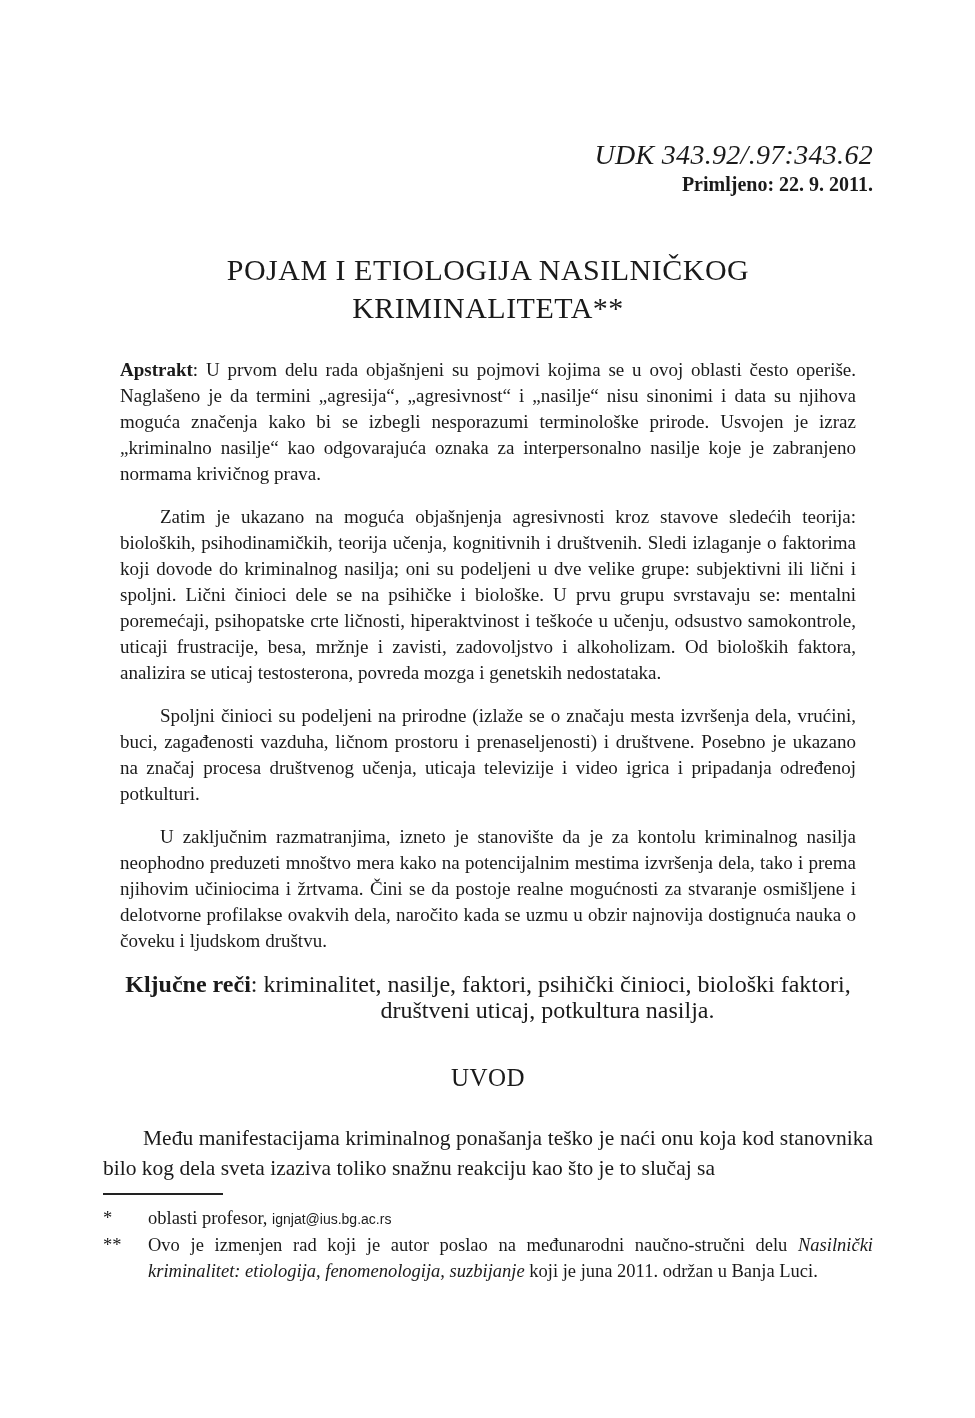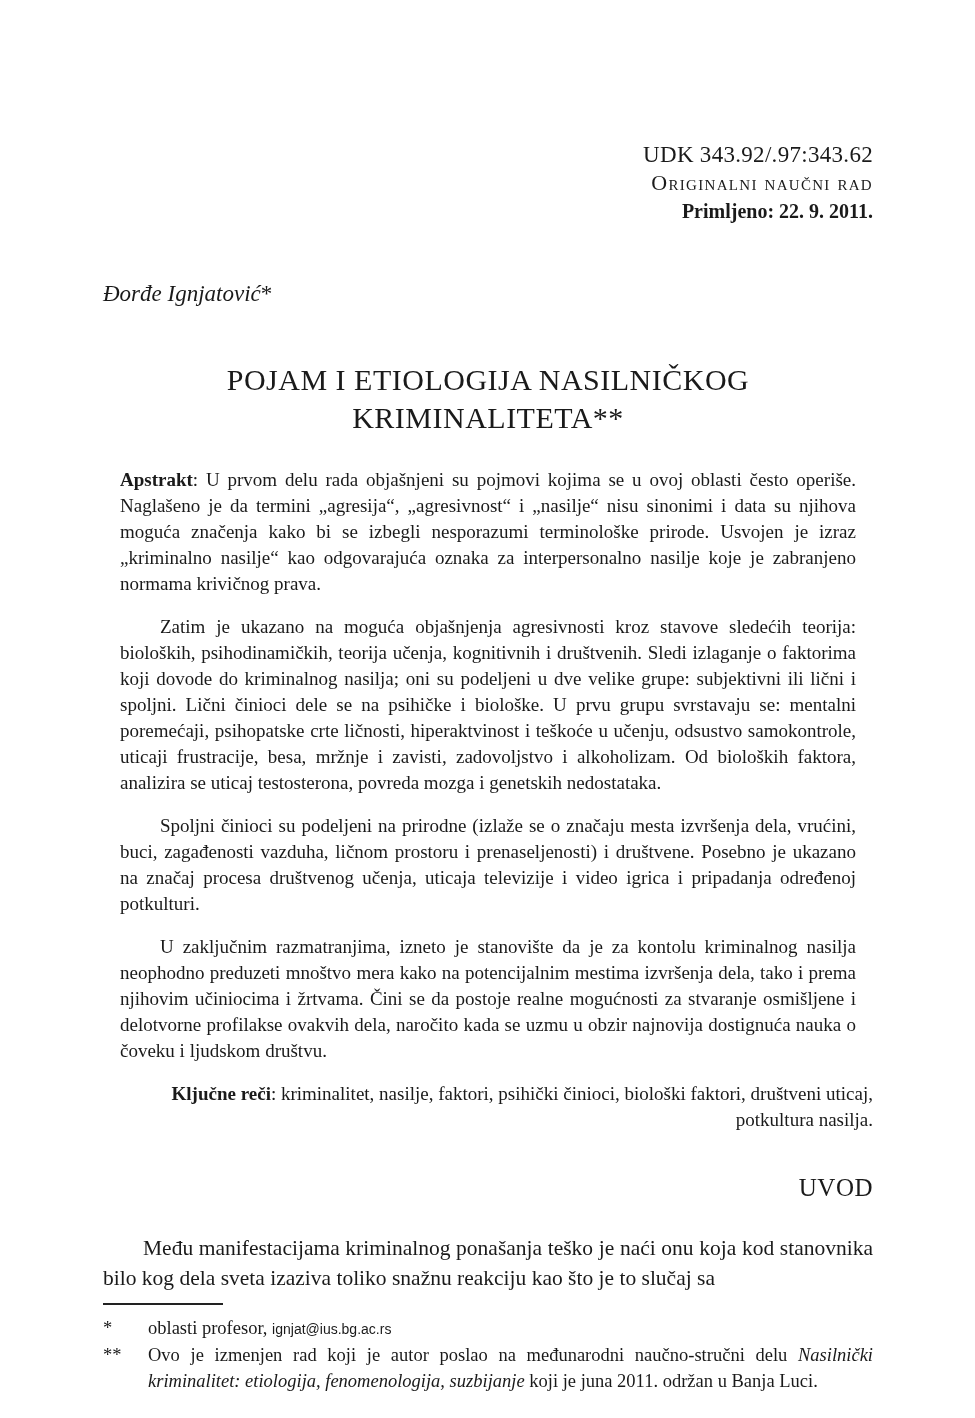--- a/index.html
+++ b/index.html
@@ -17,23 +17,24 @@
     font-family: "Liberation Serif", "DejaVu Serif", serif;
     box-sizing: border-box;
     padding: 0 102px 0 103px;
     overflow: hidden;
   }
   .article-header {
     padding-top: 140px;
     text-align: right;
   }
   .udk {
-    font-size: 23px;
+    font-size: 28px;
     line-height: 29px;
     letter-spacing: 0.3px;
+    font-style: italic;
   }
   .article-type {
     font-variant: small-caps;
     font-size: 22px;
     line-height: 27px;
     letter-spacing: 1.3px;
   }
   .received {
     font-size: 20px;
     line-height: 30px;
@@ -62,32 +63,32 @@
     text-align: justify;
   }
   .abstract p {
     margin: 17px;
     text-indent: 40px;
   }
   .abstract p.first { text-indent: 0; }
   .abstract .label, .keywords .label { font-weight: bold; }
   .keywords {
     margin-top: 17px;
-    font-size: 19px;
+    font-size: 24px;
     line-height: 26px;
-    text-align: right;
+    text-align: center;
     padding-left: 119px;
     text-indent: -119px;
   }
   .section-heading {
     margin: 40px 0 0 0;
     font-size: 25px;
     line-height: 30px;
     font-weight: normal;
-    text-align: right;
+    text-align: center;
     letter-spacing: 0.5px;
   }
   .body-text {
     margin: 30px 0 0 0;
     font-size: 21.5px;
     line-height: 30px;
     text-align: justify;
   }
   .body-text p { margin: 0; text-indent: 40px; }
   .footnote-area { margin-top: 10px; }
@@ -114,26 +115,24 @@
   }
   .fn-italic { font-style: italic; }
 </style>
 </head>
 <body>
 
 <div class="page">
 
   <div class="article-header">
     <div class="udk">UDK 343.92/.97:343.62</div>
-    <div class="article-type">Originalni naučni rad</div>
     <div class="received">Primljeno: 22. 9. 2011.</div>
   </div>
 
   <div class="author-block">
-    <div class="author-name"><span>Đorđe Ignjatović</span><span class="marker">*</span></div>
   </div>
 
   <h1 class="paper-title"><span>POJAM I ETIOLOGIJA NASILNIČKOG KRIMINALITETA</span><span>**</span></h1>
 
   <div class="abstract">
     <p class="first"><span class="label">Apstrakt</span><span>: U prvom delu rada objašnjeni su pojmovi kojima se u ovoj oblasti često operiše. Naglašeno je da termini „agresija“, „agresivnost“ i „nasilje“ nisu sinonimi i data su njihova moguća značenja kako bi se izbegli nesporazumi terminološke prirode. Usvojen je izraz „kriminalno nasilje“ kao odgovarajuća oznaka za interpersonalno nasilje koje je zabranjeno normama krivičnog prava.</span></p>
     <p>Zatim je ukazano na moguća objašnjenja agresivnosti kroz stavove sledećih teorija: bioloških, psihodinamičkih, teorija učenja, kognitivnih i društvenih. Sledi izlaganje o faktorima koji dovode do kriminalnog nasilja; oni su podeljeni u dve velike grupe: subjektivni ili lični i spoljni. Lični činioci dele se na psihičke i biološke. U prvu grupu svrstavaju se: mentalni poremećaji, psihopatske crte ličnosti, hiperaktvinost i teškoće u učenju, odsustvo samokontrole, uticaji frustracije, besa, mržnje i zavisti, zadovoljstvo i alkoholizam. Od bioloških faktora, analizira se uticaj testosterona, povreda mozga i genetskih nedostataka.</p>
     <p>Spoljni činioci su podeljeni na prirodne (izlaže se o značaju mesta izvršenja dela, vrućini, buci, zagađenosti vazduha, ličnom prostoru i prenaseljenosti) i društvene. Posebno je ukazano na značaj procesa društvenog učenja, uticaja televizije i video igrica i pripadanja određenoj potkulturi.</p>
     <p>U zaključnim razmatranjima, izneto je stanovište da je za kontolu kriminalnog nasilja neophodno preduzeti mnoštvo mera kako na potencijalnim mestima izvršenja dela, tako i prema njihovim učiniocima i žrtvama. Čini se da postoje realne mogućnosti za stvaranje osmišljene i delotvorne profilakse ovakvih dela, naročito kada se uzmu u obzir najnovija dostignuća nauka o čoveku i ljudskom društvu.</p>
   </div>

